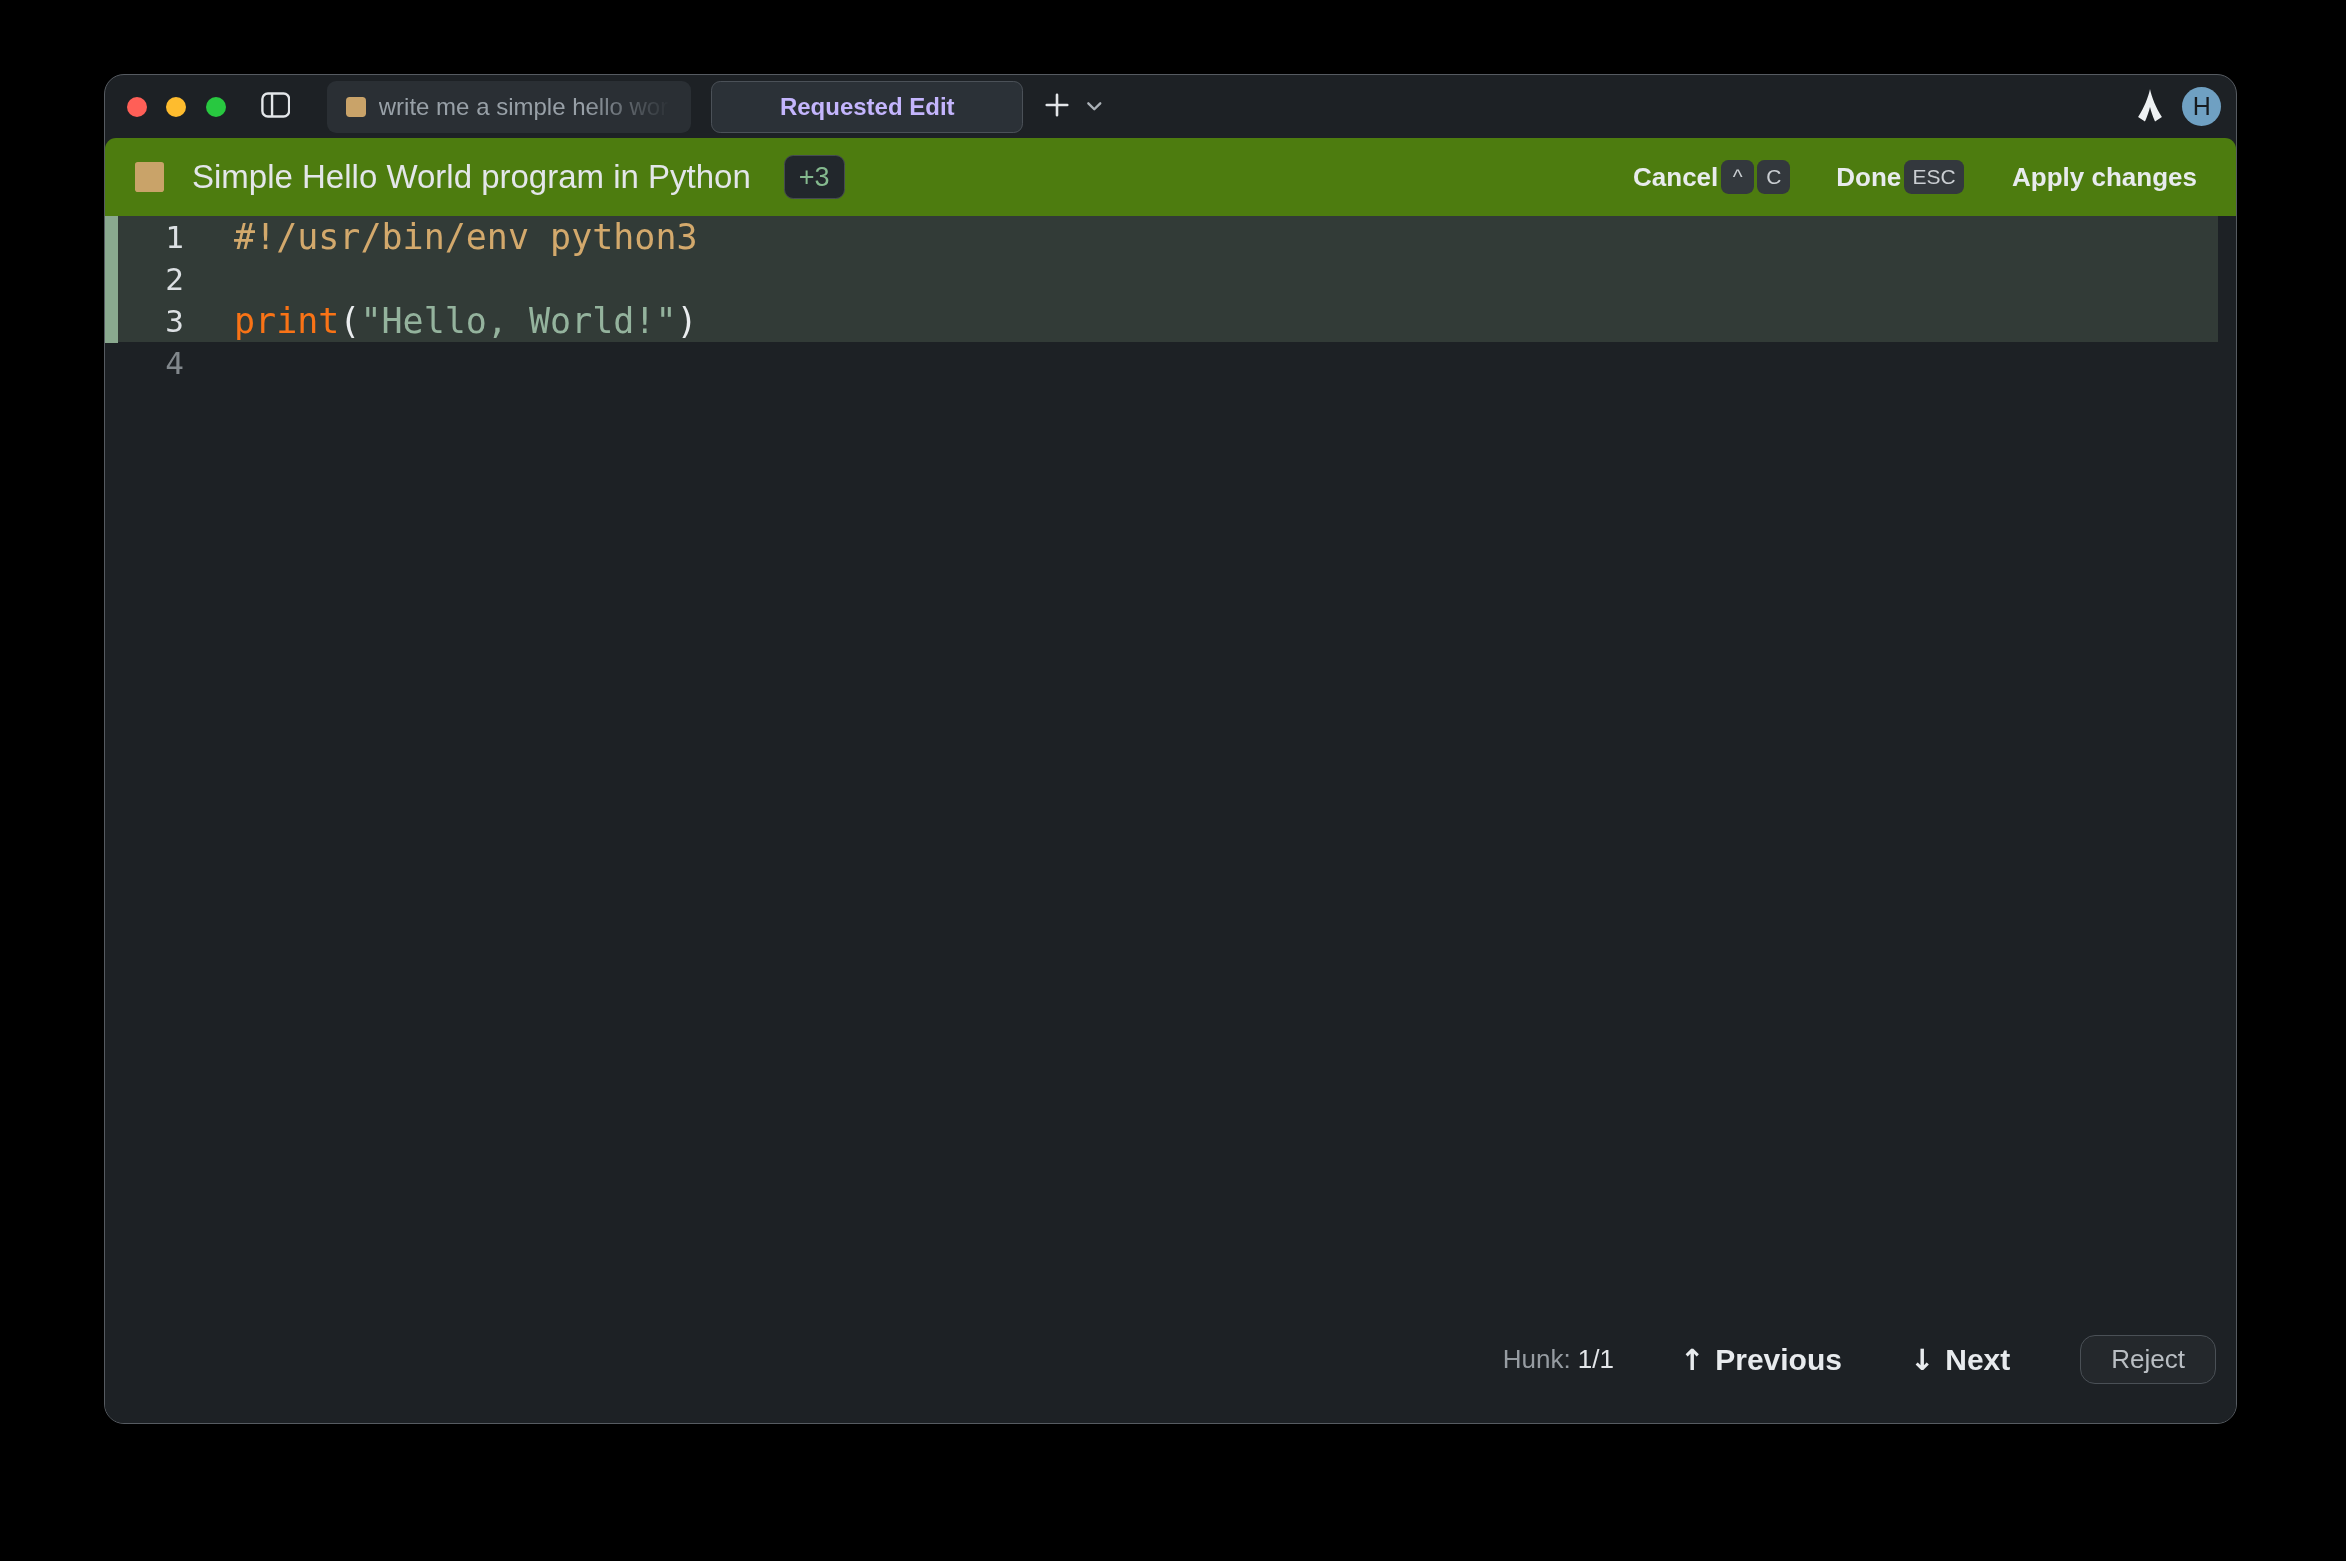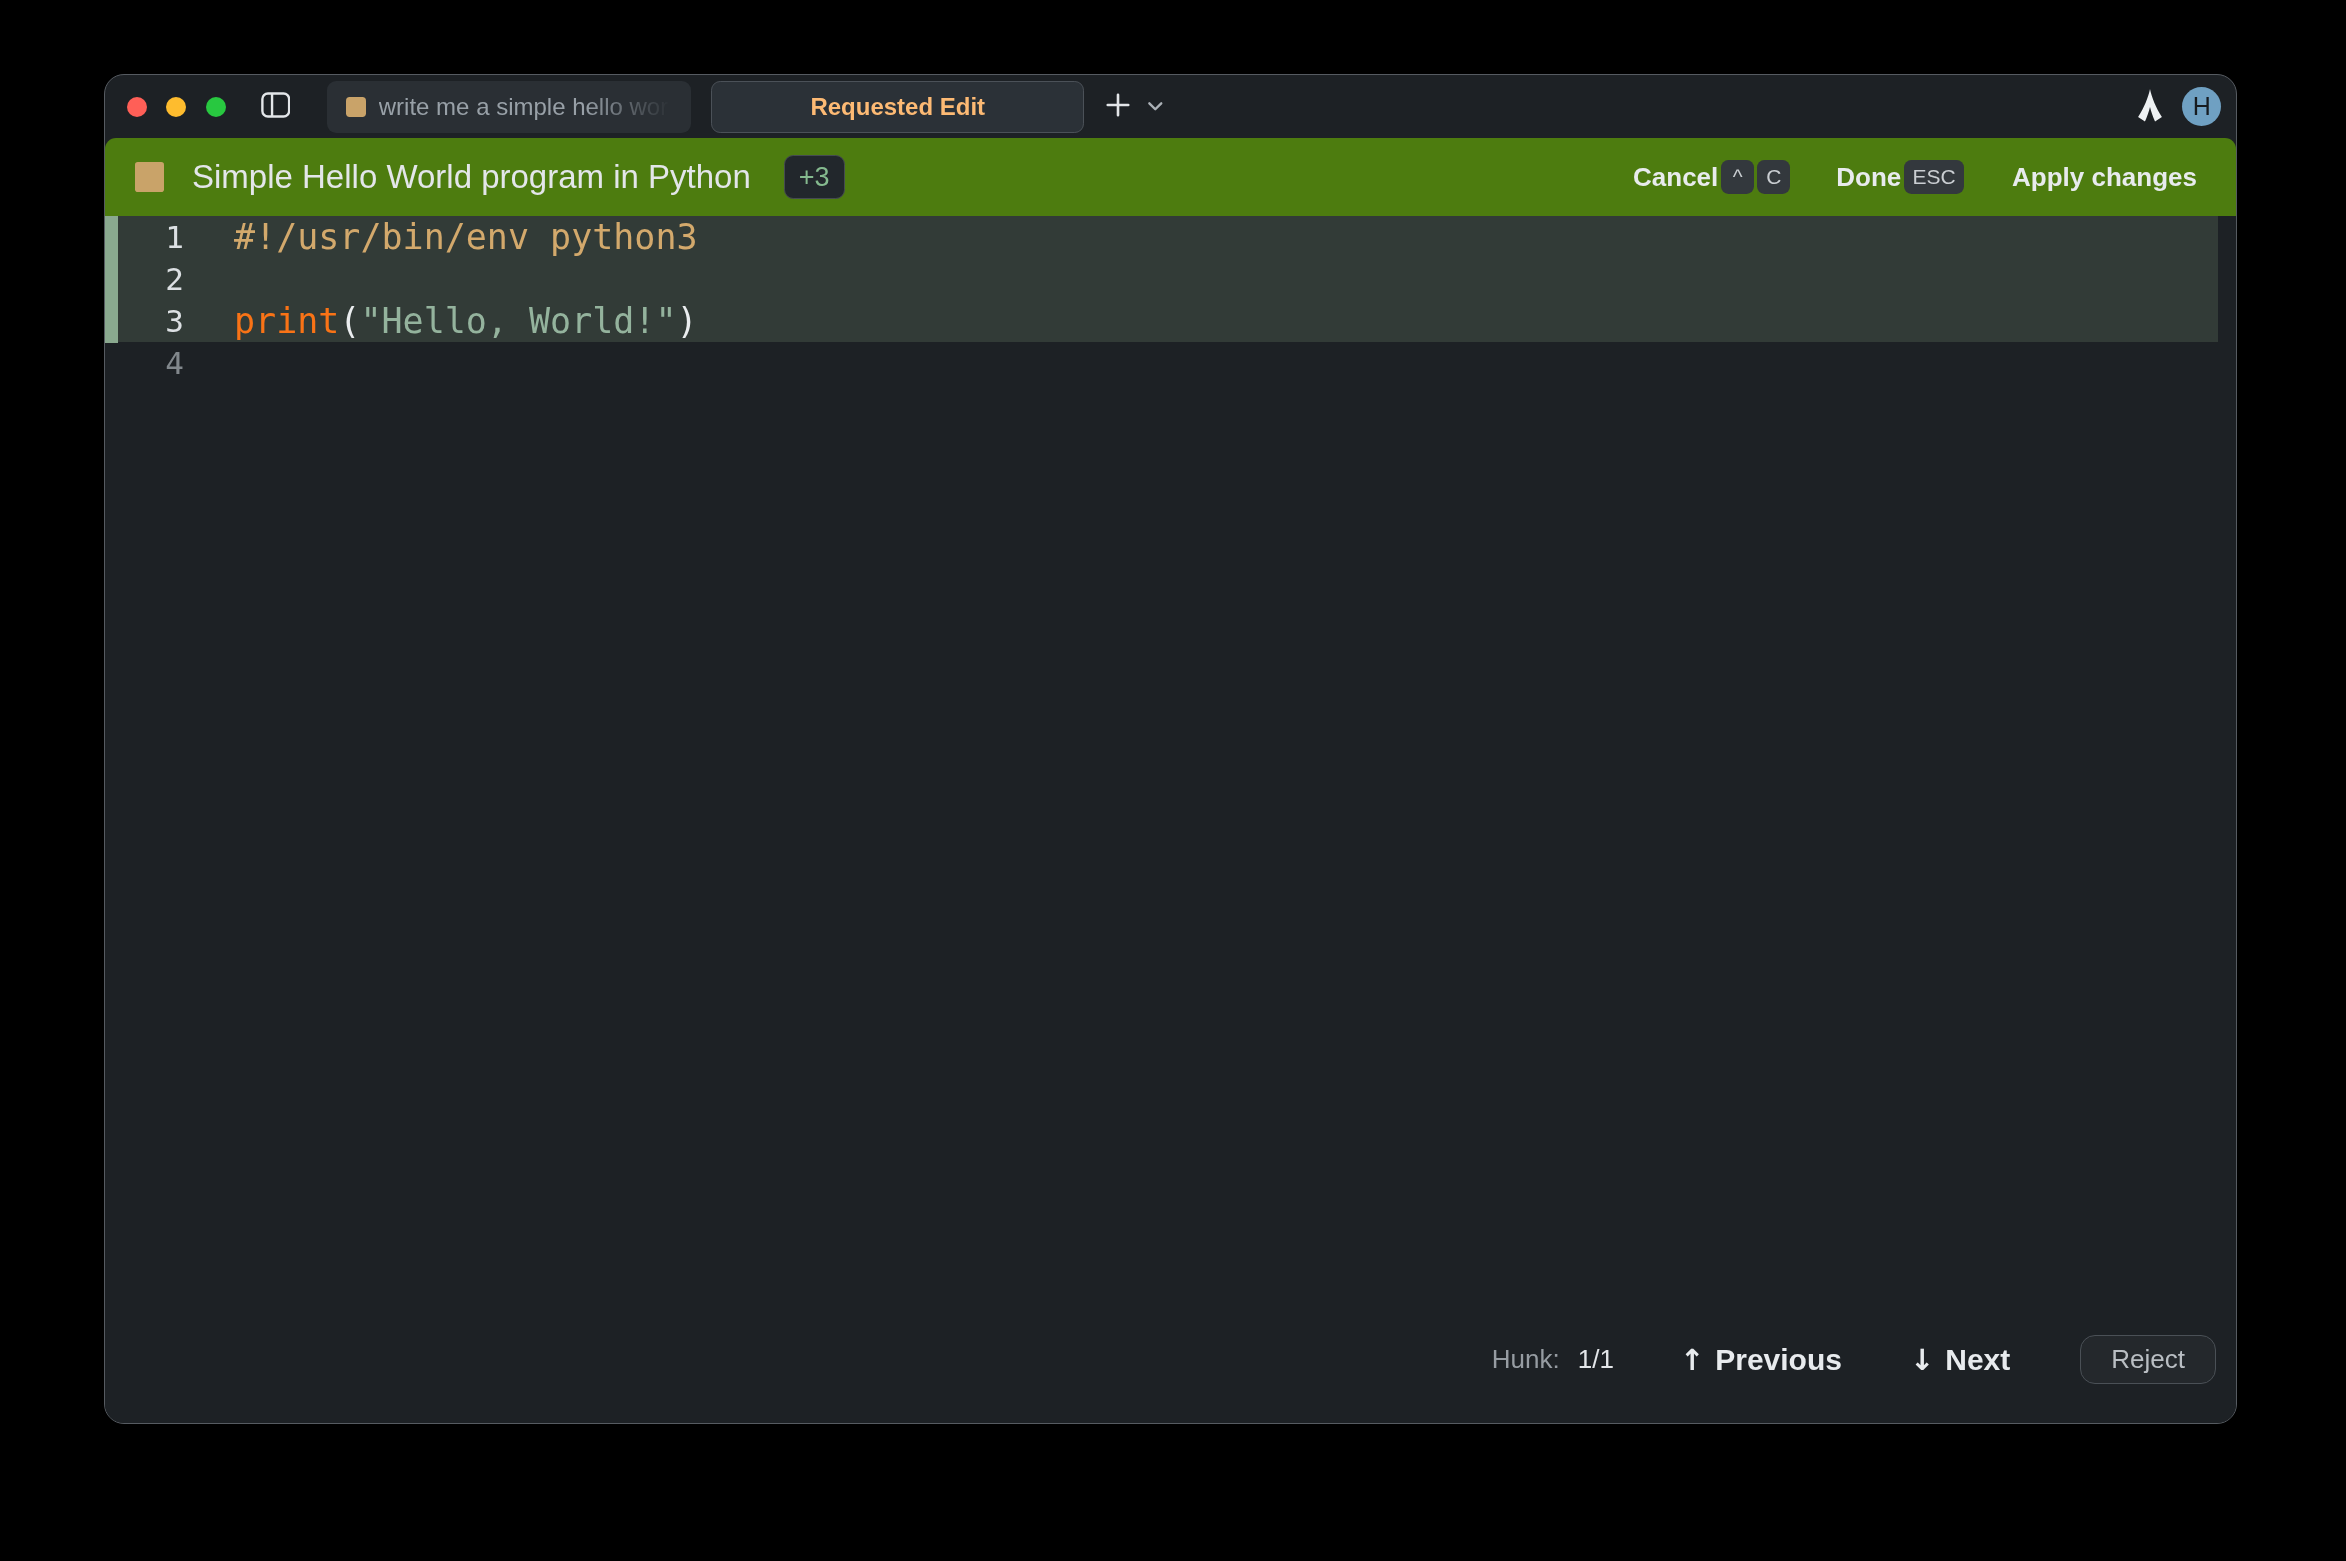--- a/index.html
+++ b/index.html
@@ -20,23 +20,23 @@
   .light.green { background:#28c840; }
   .sidebar-toggle { margin-left:35px; display:flex; align-items:center; }
 
   .conv-tab { margin-left:37px; width:364px; height:52px; border-radius:9.2px; background:#2a2f34;
               display:flex; align-items:center; padding:0 18.5px; gap:13px; }
   .tan-square-sm { width:20px; height:20px; border-radius:3.7px; background:#c9a369; flex:0 0 20px; }
   .conv-label { font-size:24px; color:#98a0a7; white-space:nowrap; overflow:hidden;
                 -webkit-mask-image:linear-gradient(90deg,#000 70%,transparent 99%);
                 mask-image:linear-gradient(90deg,#000 70%,transparent 99%); }
 
-  .req-tab { margin-left:20px; width:373px; height:52px; border-radius:9.2px; background:#2b3137;
+  .req-tab { margin-left:20px; width:312px; height:52px; border-radius:9.2px; background:#2b3137;
              border:1.8px solid #4b5158; display:flex; align-items:center; justify-content:center;
-             font-size:24px; font-weight:600; color:#fdba74; }
+             font-size:24px; font-weight:600; color:#c4b5fd; }
 
   .plus-btn { margin-left:20px; display:flex; align-items:center; }
   .chev-btn { margin-left:14.8px; display:flex; align-items:center; }
   .tb-spacer { flex:1; }
   .amp-logo { display:flex; align-items:center; }
   .avatar { margin-left:20px; width:39px; height:39px; border-radius:50%; background:#6fa0c2;
             display:flex; align-items:center; justify-content:center;
             font-size:25px; color:#171b1f; font-weight:400; }
 
   
@@ -73,21 +73,21 @@
   .lc { padding-left:50px; font-size:35px; line-height:42px; white-space:pre; }
   .tok-comment { color:#d3a96c; }
   .tok-fn { color:#f97316; }
   .tok-plain { color:#eaedef; }
   .tok-string { color:#94b39d; }
   .gbar { position:absolute; left:0; top:0; width:13px; height:127px; background:#8aa98f; }
 
   
   .footer { height:138px; flex:0 0 138px; display:flex; align-items:center; justify-content:flex-end;
             padding:11px 20px 0 0; background:#1d2125; }
-  .hunk { display:flex; align-items:flex-end; gap:18px; }
+  .hunk { display:flex; align-items:flex-end; gap:7px; }
   .hunk-label { font-size:26px; color:#969ca2; }
   .hunk-value { font-size:26px; color:#e3e6e9; }
   .navbtn { display:flex; align-items:center; gap:11px; }
   .navbtn .arrow { font-family:"DejaVu Sans", sans-serif; font-size:29px; font-weight:600; color:#e8ebee; }
   .navbtn .nav-label { font-size:30px; font-weight:700; color:#e8ebee; }
   .prev-grp { margin-left:66px; }
   .next-grp { margin-left:68px; }
   .reject-btn { margin-left:70px; padding:8.3px 30px; border:1.8px solid #4a5056; border-radius:15px;
                 background:#24282c; font-size:26px; color:#b9bec3; }
 </style>

